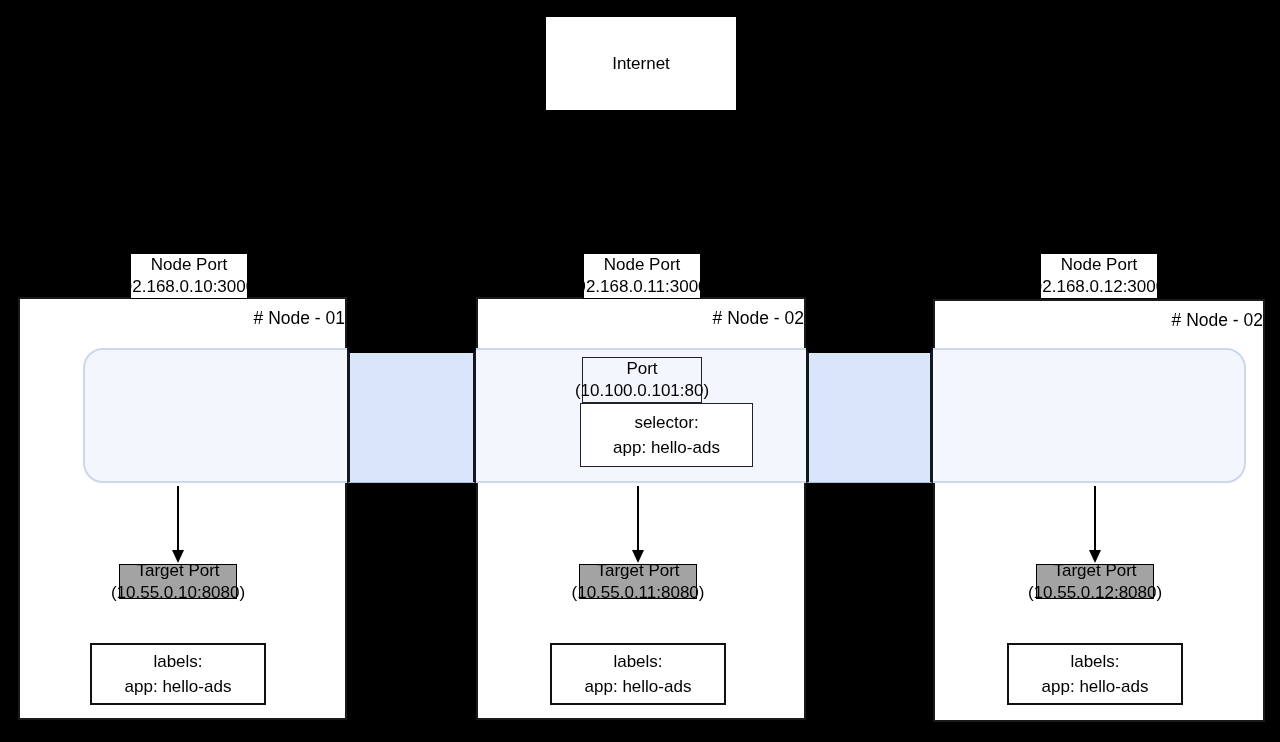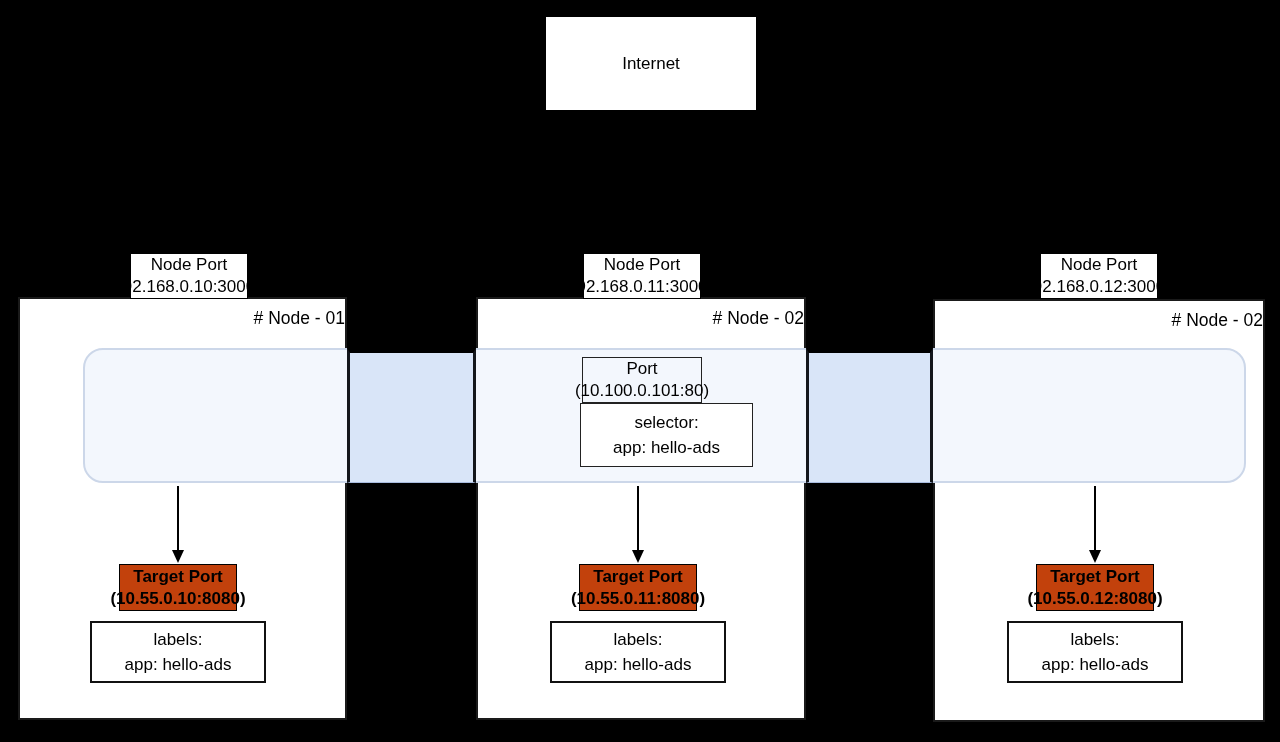--- a/index.html
+++ b/index.html
@@ -2,21 +2,21 @@
 <html style="--bg: #000000; --band-fill: #f3f7fd; --band-border: #ccd7e9; --gap-fill: #d9e5f8; --node-fill: #ffffff; --line: #000000;"><head>
 <meta charset="utf-8">
 <style>
   html,body{margin:0;padding:0;background:#000;}
   .stage{
     position:relative;width:1280px;height:742px;background:var(--bg,#000);
     font-family:"Liberation Sans",sans-serif;color:#000;overflow:hidden;
   }
   .abs{position:absolute;box-sizing:border-box;}
   .internet{
-    left:546px;top:17px;width:210px;height:93px;background:#fff;
+    left:546px;top:17px;width:190px;height:93px;background:#fff;
     display:flex;align-items:center;justify-content:center;
     font-size:17px;z-index:2;
   }
   .node{background:#fff;border:2px solid #1a1a1a;z-index:1;}
   .node1{left:18px;top:297px;width:329px;height:423px;}
   .node2{left:476px;top:297px;width:330px;height:423px;}
   .node3{left:933px;top:299px;width:332px;height:423px;}
   .node-title{width:100%;text-align:right;padding-top:9px;font-size:17.5px;}
   .band{
     left:83px;top:348px;width:1163px;height:135px;
@@ -48,25 +48,25 @@
   }
   .arrow-line{top:486px;width:2px;height:66px;background:#000;z-index:4;}
   .al1{left:177px;} .al2{left:637px;} .al3{left:1094px;}
   .arrow-head{
     top:550px;width:0;height:0;z-index:4;
     border-left:6.5px solid transparent;border-right:6.5px solid transparent;
     border-top:13px solid #000;
   }
   .ah1{left:171.5px;} .ah2{left:631.5px;} .ah3{left:1088.5px;}
   .targetport{
-    top:564px;width:118px;height:47px;background:#c2410c;border:1.5px solid #000;z-index:6;font-weight:bold;
+    top:564px;width:118px;height:35px;background:#a3a3a3;border:1.5px solid #000;z-index:6;
   }
   .tp1{left:119px;} .tp2{left:579px;} .tp3{left:1036px;}
   .labelsbox{
-    top:621px;width:176px;height:62px;background:#fff;border:2px solid #111;
+    top:643px;width:176px;height:62px;background:#fff;border:2px solid #111;
     z-index:5;line-height:25px;
   }
   .lb1{left:90px;} .lb2{left:550px;} .lb3{left:1007px;}
 </style>
 </head>
 <body>
 
 <div class="stage">
 
   <div class="abs internet">

